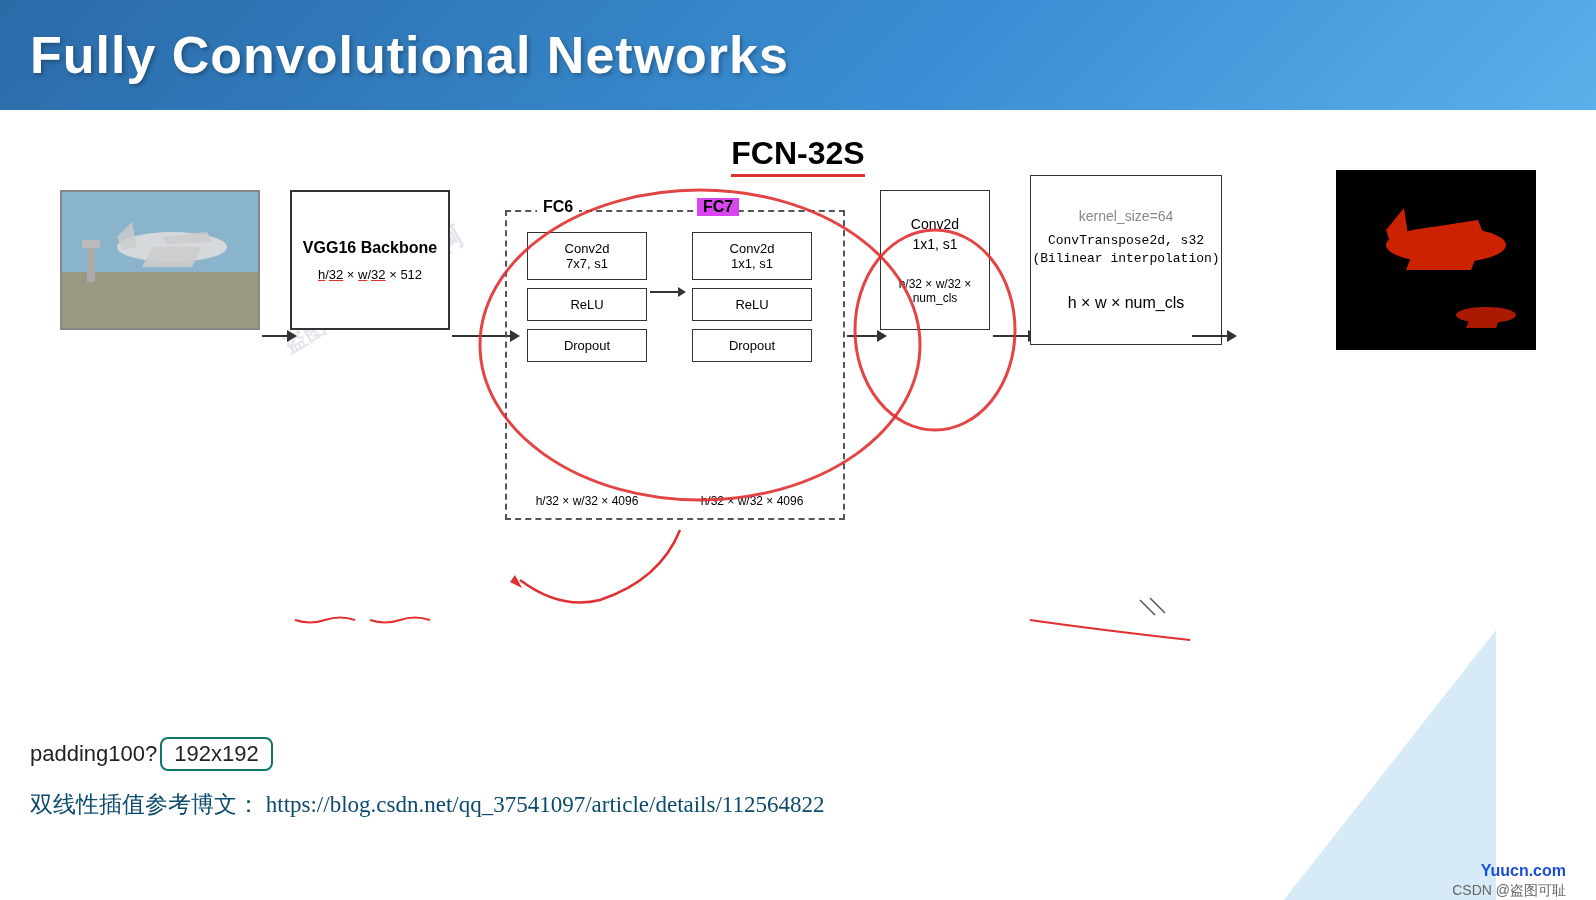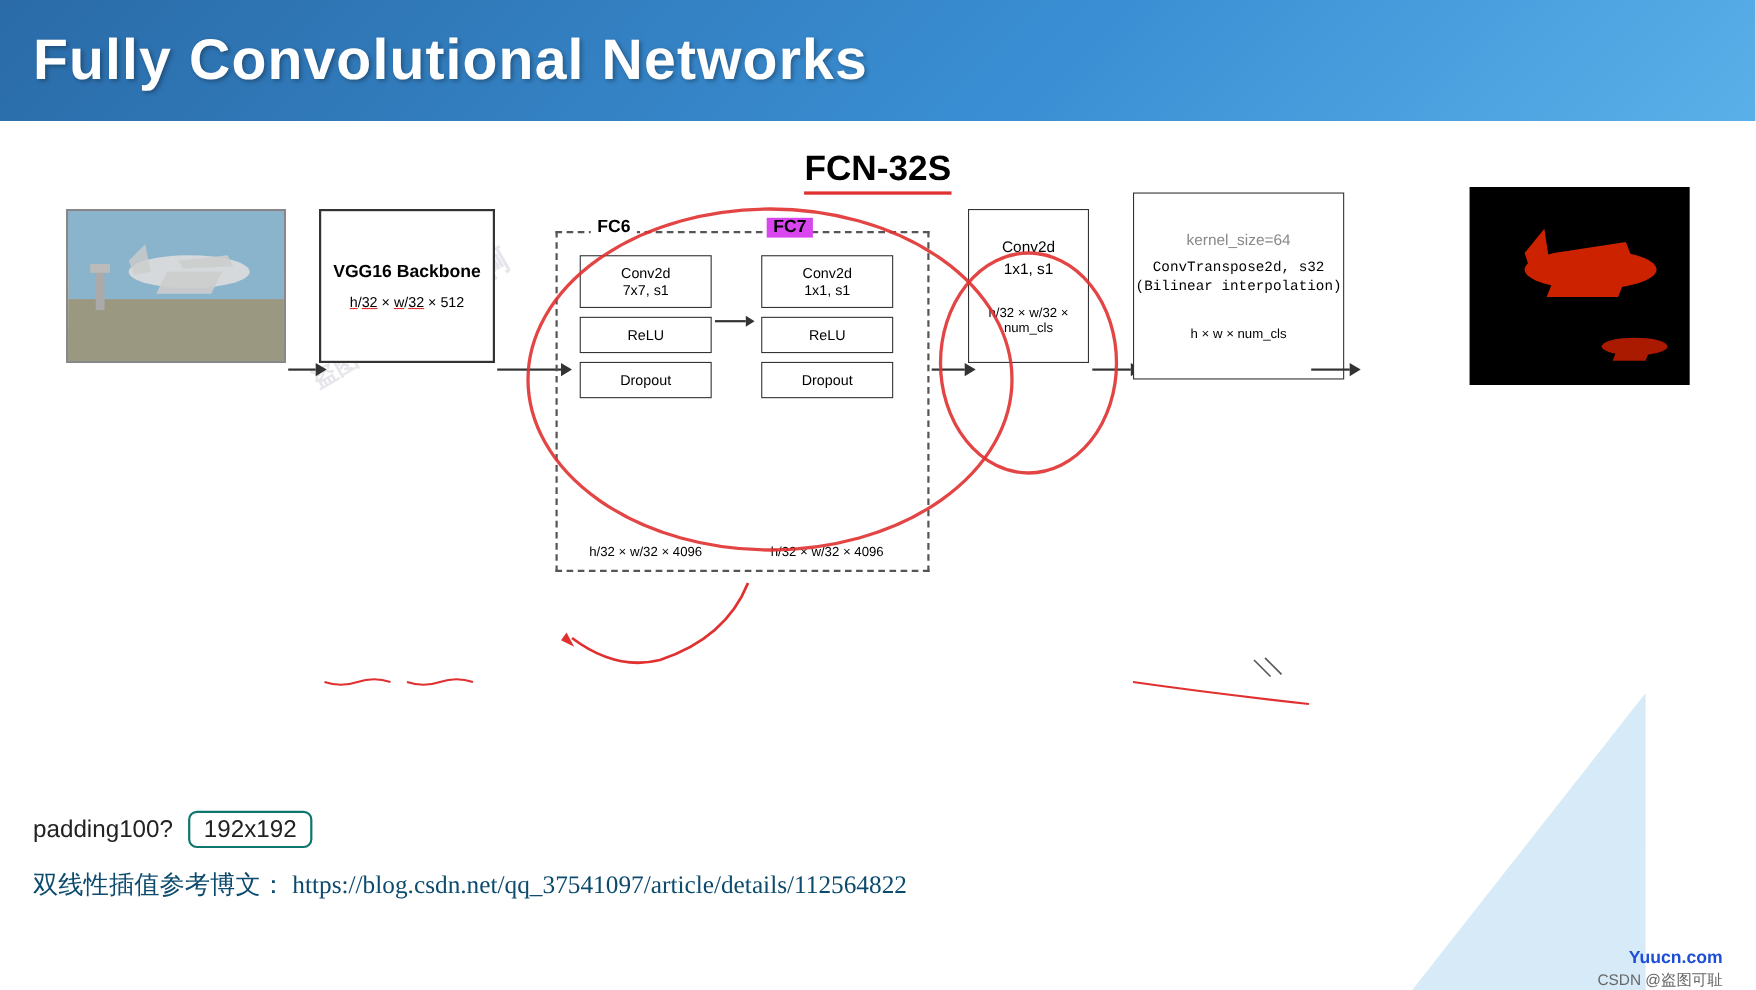--- a/index.html
+++ b/index.html
@@ -269,21 +269,21 @@
   </div>
 
   <div style="position:absolute; top:220px; left:993px; display:flex; align-items:center;">
     <div style="width:35px; height:2px; background:#333;"></div>
     <div style="width:0; height:0; border-top:6px solid transparent; border-bottom:6px solid transparent; border-left:10px solid #333;"></div>
   </div>
 
   <div class="conv-transpose">
     <div style="font-size:14px; color:#888; margin-bottom:8px;">kernel_size=64</div>
     <div style="font-size:13px; text-align:center; line-height:1.4;font-family:Liberation Mono, monospace;">ConvTranspose2d, s32<br>(Bilinear interpolation)</div>
-    <div style="font-size:12px; margin-top:26px; text-align:right;">h × w × num_cls</div>
+    <div style="font-size:16px; margin-top:26px; text-align:right;">h × w × num_cls</div>
   </div>
 
   <div style="position:absolute; top:220px; left:1192px; display:flex; align-items:center;">
     <div style="width:35px; height:2px; background:#333;"></div>
     <div style="width:0; height:0; border-top:6px solid transparent; border-bottom:6px solid transparent; border-left:10px solid #333;"></div>
   </div>
 
   <div class="output-image">
     <svg width="200" height="180" viewBox="0 0 200 180">
       <rect width="200" height="180" fill="#000"></rect>
@@ -321,21 +321,21 @@
       <marker id="red-arrowhead" markerWidth="10" markerHeight="7" refX="10" refY="3.5" orient="auto">
         <polygon points="0 0, 10 3.5, 0 7" fill="#e03030"></polygon>
       </marker>
     </defs>
 
     <path d="M 1140 490 L 1155 505" stroke="#555" stroke-width="1.5"></path>
     <path d="M 1150 488 L 1165 503" stroke="#555" stroke-width="1.5"></path>
   </svg>
 
   <div style="position:absolute; bottom:90px; left:30px;">
-    <div style="display:flex; align-items:center; gap:14px;">
+    <div style="display:flex; align-items:center; gap:3px;">
       <span style="font-size:22px; color:#222;">padding100?</span>
       <span style="display:inline-block; border:2px solid #0f766e; border-radius:8px; padding:2px 12px; font-size:22px; color:#222;">192x192</span>
     </div>
     <div style="margin-top:18px; font-size:23px; color:#0c4a6e;font-family:Liberation Serif, serif;">
       <span>双线性插值参考博文：</span>
       <span>https://blog.csdn.net/qq_37541097/article/details/112564822</span>
     </div>
   </div>
 
   <div class="yuucn-watermark">Yuucn.com</div>

